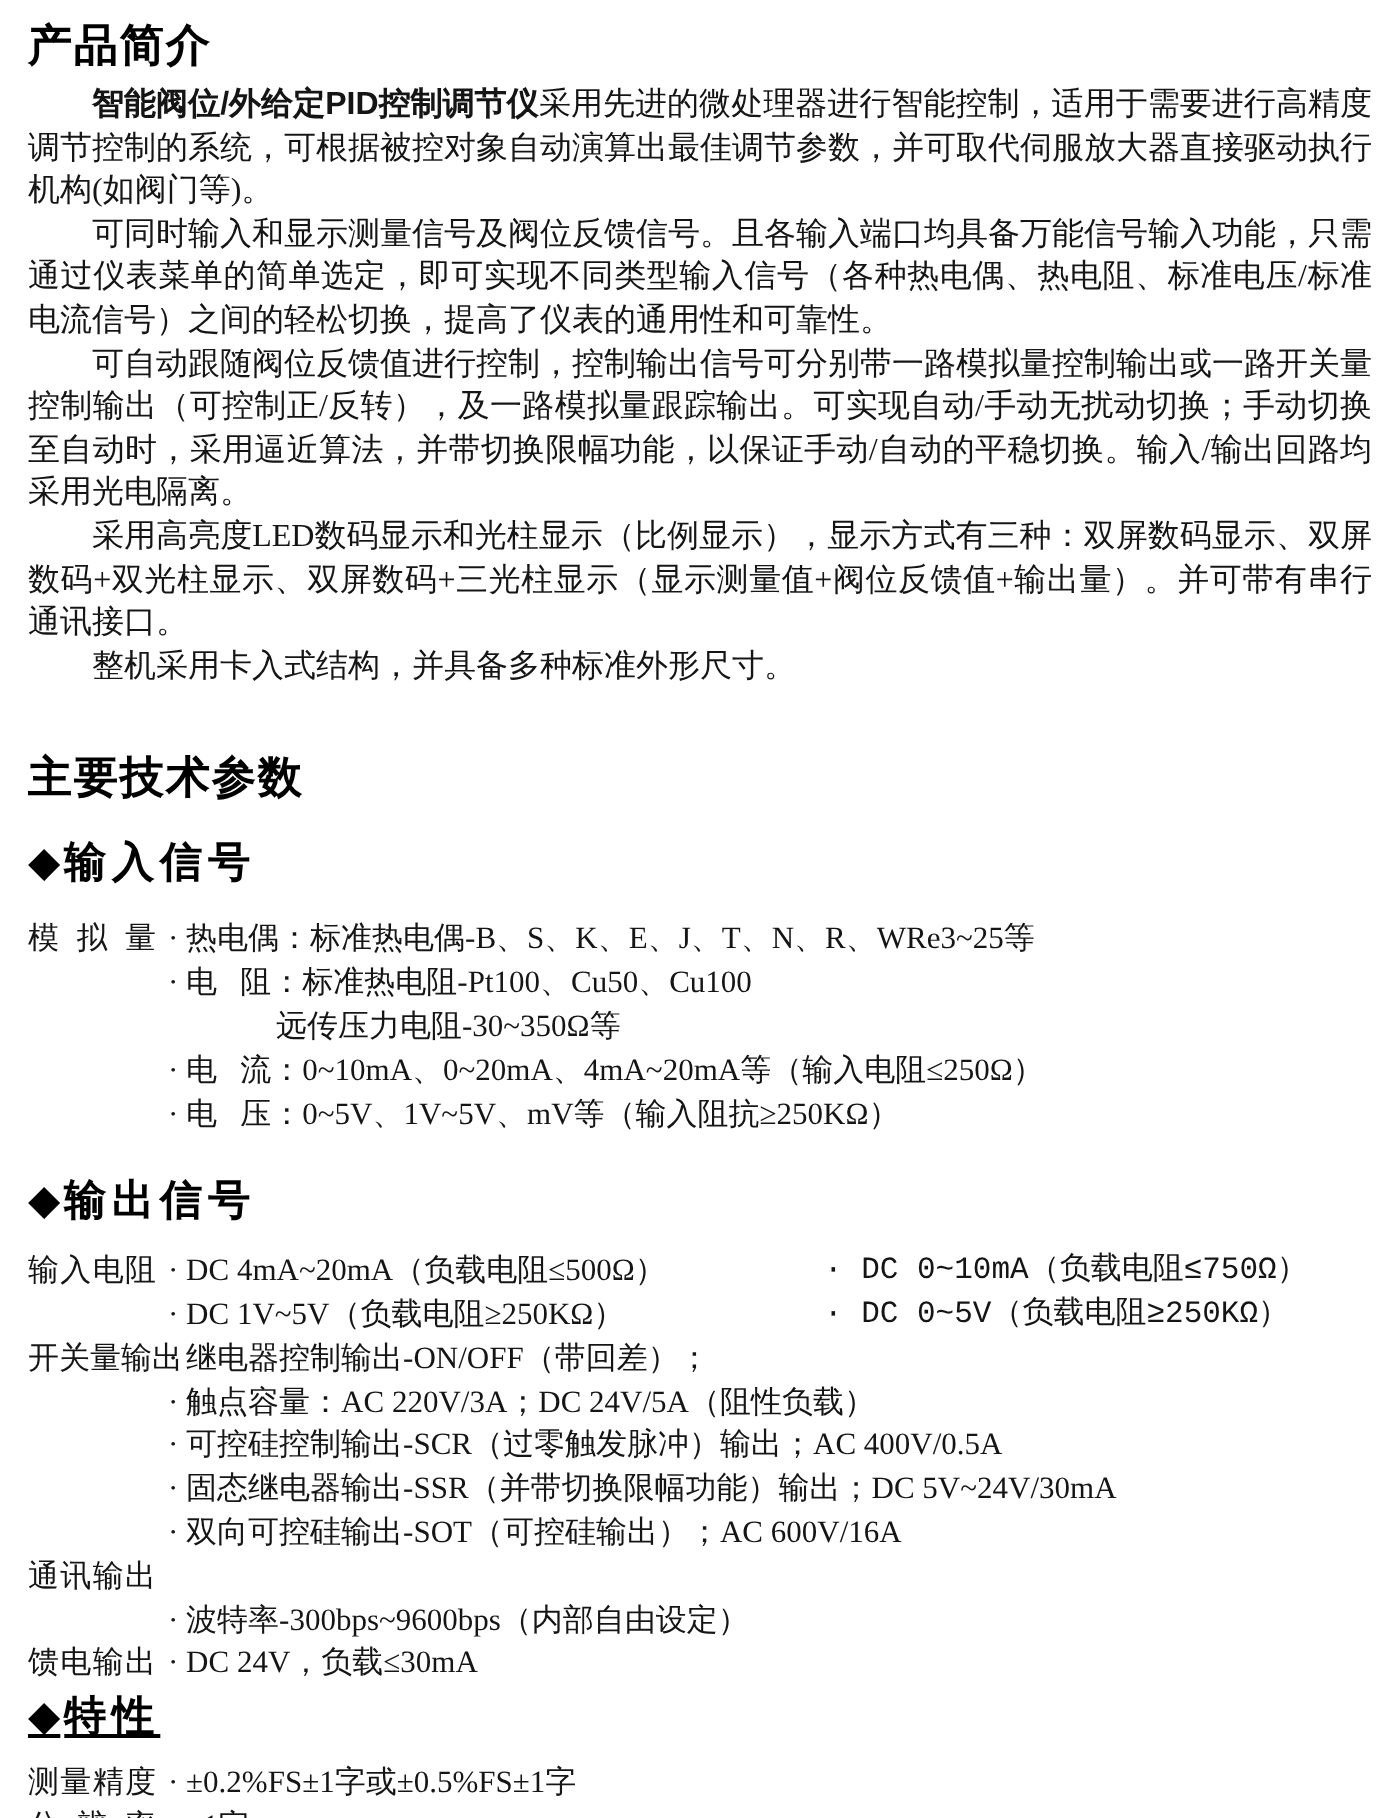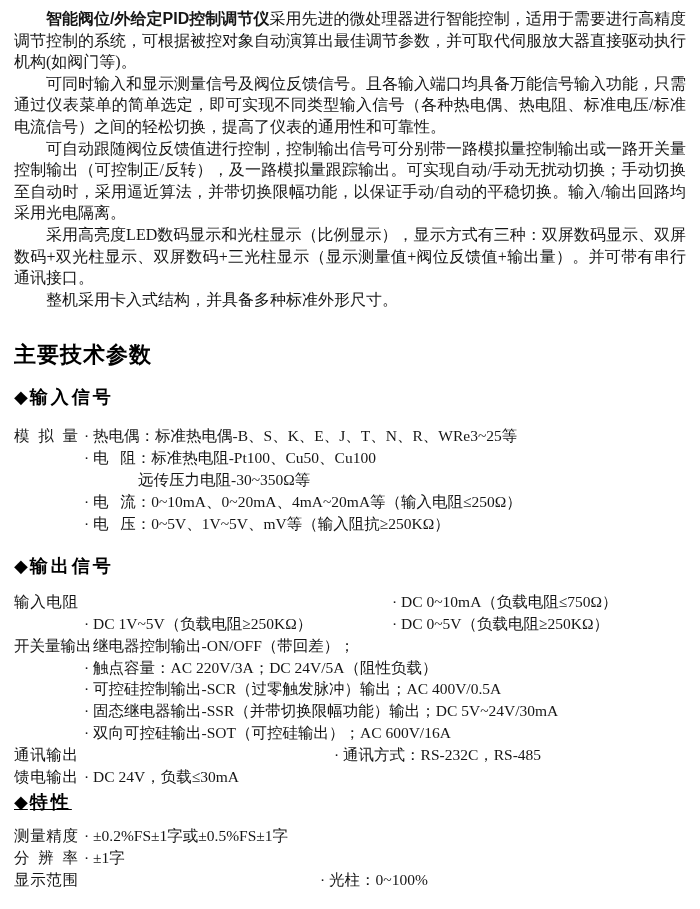--- a/index.html
+++ b/index.html
@@ -30,21 +30,21 @@
     line-height: 21.6px;
     text-align: justify;
     text-indent: 2em;
   }
   .lead-bold {
     font-family: "Liberation Sans", "DejaVu Sans", sans-serif;
     font-weight: bold;
   }
 
   .sec-h {
-    font-size: 18px;
+    font-size: 21px;
     font-weight: 600;
     line-height: 22px;
     color: #000;
   }
   .sec-h .sec-title { letter-spacing: 3px; margin-left: 2px; }
   #sec-input  { margin-top: 18px; }
   #sec-output { margin-top: 21px; }
   #sec-feat   { margin-top: 4px; text-decoration: underline; }
 
   .rows { margin-top: 15px; }
@@ -62,29 +62,30 @@
   }
   .rlabel {
     position: absolute;
     left: 0; top: 0;
     width: 64px;
     text-align: justify;
     text-align-last: justify;
   }
   .srow.indent { padding-left: 124px; }
   .c2 { position: absolute; top: 0; }
-  .c2-analog { left: 378px; }
+  .c2-analog { left: 398px; font-family: Liberation Mono, monospace; }
   .c2-comm   { left: 320px; }
   .c2-feat   { left: 306px; }
 </style>
 </head>
 <body>
 
 <div class="page">
 
+  <h1 class="h-main" id="intro-title">产品简介</h1>
 
   <p class="body-p"><span class="lead-bold">智能阀位/外给定PID控制调节仪</span><span>采用先进的微处理器进行智能控制，适用于需要进行高精度调节控制的系统，可根据被控对象自动演算出最佳调节参数，并可取代伺服放大器直接驱动执行机构(如阀门等)。</span></p>
 
   <p class="body-p">可同时输入和显示测量信号及阀位反馈信号。且各输入端口均具备万能信号输入功能，只需通过仪表菜单的简单选定，即可实现不同类型输入信号（各种热电偶、热电阻、标准电压/标准电流信号）之间的轻松切换，提高了仪表的通用性和可靠性。</p>
   <p class="body-p">可自动跟随阀位反馈值进行控制，控制输出信号可分别带一路模拟量控制输出或一路开关量控制输出（可控制正/反转），及一路模拟量跟踪输出。可实现自动/手动无扰动切换；手动切换至自动时，采用逼近算法，并带切换限幅功能，以保证手动/自动的平稳切换。输入/输出回路均采用光电隔离。</p>
   <p class="body-p">采用高亮度LED数码显示和光柱显示（比例显示），显示方式有三种：双屏数码显示、双屏数码+双光柱显示、双屏数码+三光柱显示（显示测量值+阀位反馈值+输出量）。并可带有串行通讯接口。</p>
   <p class="body-p">整机采用卡入式结构，并具备多种标准外形尺寸。</p>
 
   <h1 class="h-main" id="specs-title">主要技术参数</h1>
 
@@ -107,20 +108,21 @@
     <div class="srow">
       <span class="rcell">· 电&nbsp;&nbsp;&nbsp;压：0~5V、1V~5V、mV等（输入阻抗≥250KΩ）</span>
     </div>
   </div>
 
   <h2 class="sec-h" id="sec-output"><span class="diamond">◆</span><span class="sec-title">输出信号</span></h2>
 
   <div class="rows" id="rows-output">
     <div class="srow">
       <span class="rlabel">输入电阻</span>
+      <span class="rcell">· DC 4mA~20mA（负载电阻≤500Ω）</span>
       <span class="rcell c2 c2-analog">· DC 0~10mA（负载电阻≤750Ω）</span>
     </div>
     <div class="srow">
       <span class="rcell">· DC 1V~5V（负载电阻≥250KΩ）</span>
       <span class="rcell c2 c2-analog">· DC 0~5V（负载电阻≥250KΩ）</span>
     </div>
     <div class="srow">
       <span class="rlabel">开关量输出</span>
       <span class="rcell">· 继电器控制输出-ON/OFF（带回差）；</span>
     </div>
@@ -131,21 +133,23 @@
       <span class="rcell">· 可控硅控制输出-SCR（过零触发脉冲）输出；AC 400V/0.5A</span>
     </div>
     <div class="srow">
       <span class="rcell">· 固态继电器输出-SSR（并带切换限幅功能）输出；DC 5V~24V/30mA</span>
     </div>
     <div class="srow">
       <span class="rcell">· 双向可控硅输出-SOT（可控硅输出）；AC 600V/16A</span>
     </div>
     <div class="srow">
       <span class="rlabel">通讯输出</span>
-      <span class="rcell c2 c2-comm">· 通讯方式：RS-232C，RS-485</span>
+    </div>
+    <div class="srow">
+      <span class="rcell">· 波特率-300bps~9600bps（内部自由设定）</span>
     </div>
     <div class="srow">
       <span class="rlabel">馈电输出</span>
       <span class="rcell">· DC 24V，负载≤30mA</span>
     </div>
   </div>
 
   <h2 class="sec-h" id="sec-feat"><span class="diamond">◆</span><span class="sec-title">特性</span></h2>
 
   <div class="rows" id="rows-feat">

